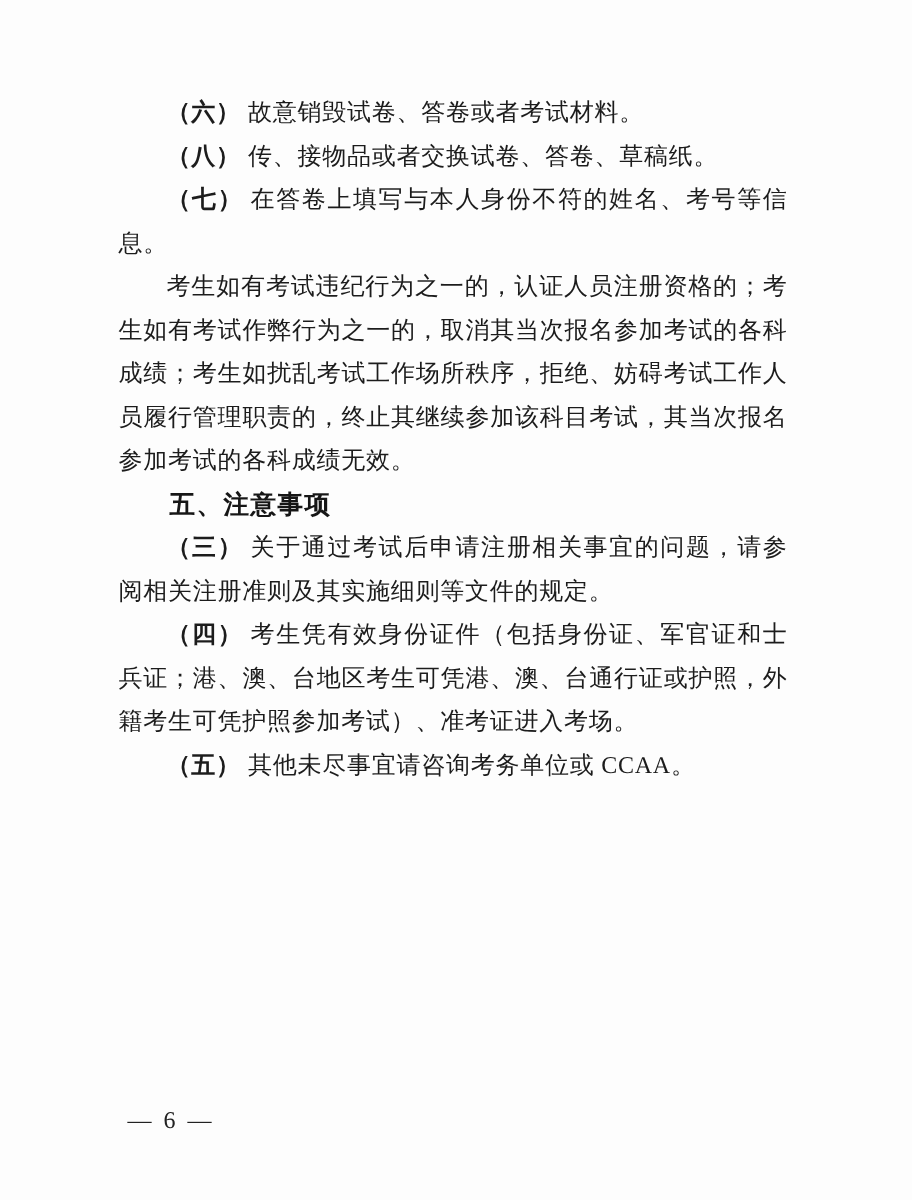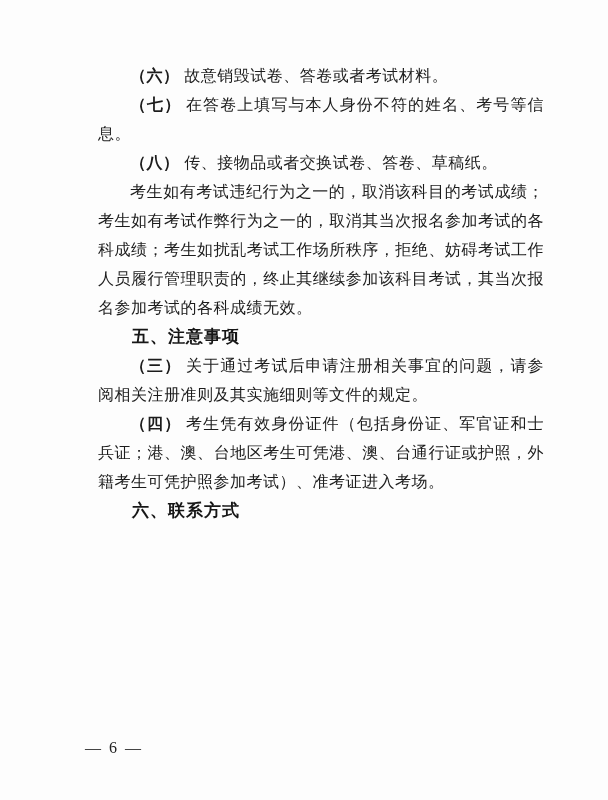--- a/index.html
+++ b/index.html
@@ -8,21 +8,21 @@
     position: relative;
     width: 608px;
     height: 800px;
     background: #fdfdfd;
     font-family: "Liberation Serif", "DejaVu Serif", serif;
     color: #1c1c1c;
     overflow: hidden;
   }
   .content {
     position: absolute;
-    left: 98px;
+    left: 79px;
     top: 61px;
     width: 446px;
     font-size: 16px;
     line-height: 29px;
     letter-spacing: 0.5px;
     text-align: justify;
     text-justify: inter-character;
   }
   .para, .li {
     text-indent: 2em;
@@ -51,35 +51,35 @@
   }
 </style>
 </head>
 <body>
 
 <div class="page">
   <div class="content">
 
     <p class="li"><span class="marker">（六）</span><span>故意销毁试卷、答卷或者考试材料。</span></p>
 
+    <p class="li"><span class="marker">（八）</span><span>传、接物品或者交换试卷、答卷、草稿纸。</span></p>
+
     <p class="li"><span class="marker">（七）</span><span>在答卷上填写与本人身份不符的姓名、考号等信息。</span></p>
 
-    <p class="li"><span class="marker">（八）</span><span>传、接物品或者交换试卷、答卷、草稿纸。</span></p>
 
-
-    <p class="para">考生如有考试违纪行为之一的，取消该科目的考试成绩；考生如有考试作弊行为之一的，取消其当次报名参加考试的各科成绩；考生如扰乱考试工作场所秩序，拒绝、妨碍考试工作人员履行管理职责的，终止其继续参加该科目考试，其当次报名参加考试的各科成绩无效。</p>
+    <p class="para">考生如有考试违纪行为之一的，认证人员注册资格的；考生如有考试作弊行为之一的，取消其当次报名参加考试的各科成绩；考生如扰乱考试工作场所秩序，拒绝、妨碍考试工作人员履行管理职责的，终止其继续参加该科目考试，其当次报名参加考试的各科成绩无效。</p>
 
 
     <h2 class="heading">五、注意事项</h2>
 
 
 
     <p class="li"><span class="marker">（三）</span><span>关于通过考试后申请注册相关事宜的问题，请参阅相关注册准则及其实施细则等文件的规定。</span></p>
 
     <p class="li"><span class="marker">（四）</span><span>考生凭有效身份证件（包括身份证、军官证和士兵证；港、澳、台地区考生可凭港、澳、台通行证或护照，外籍考生可凭护照参加考试）、准考证进入考场。</span></p>
 
+    <p class="li"><span class="marker">（五）</span><span>其他未尽事宜请咨询考务单位或 CCAA。</span></p>
 
-    <h2 class="heading">六、联系方式</h2>
 
   </div>
 
   <div class="footer">— 6 —</div>
 </div>
 
 </body></html>

